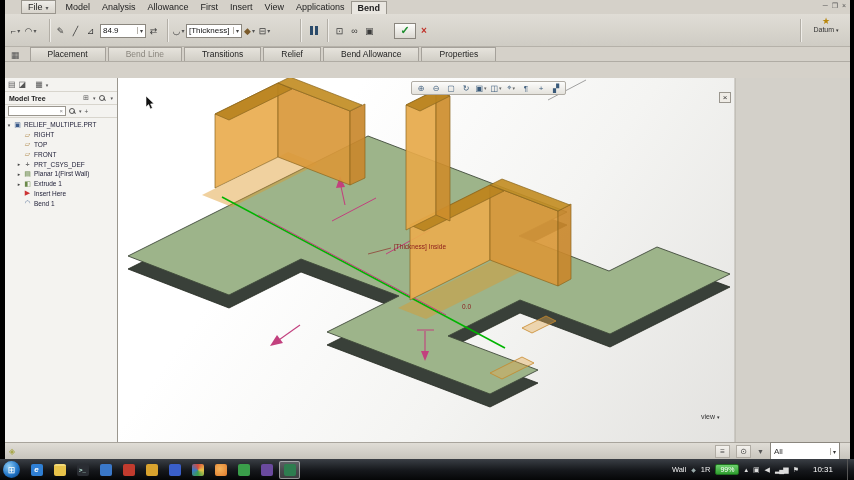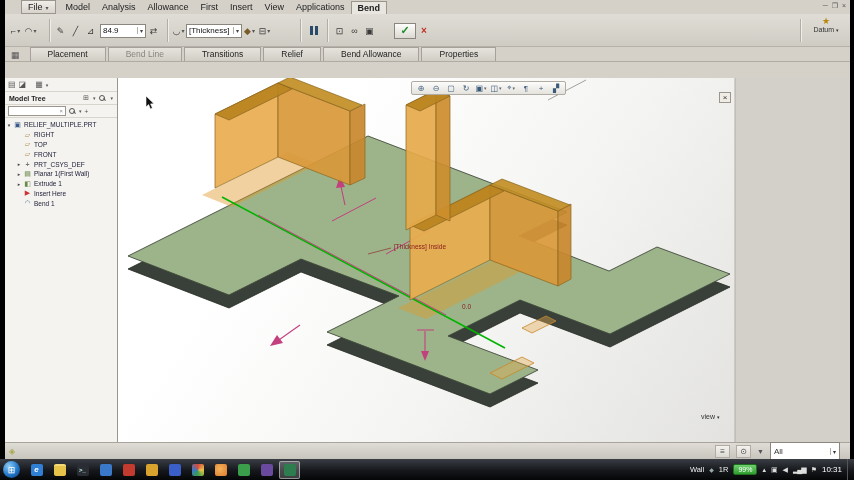--- a/index.html
+++ b/index.html
@@ -103,21 +103,21 @@
   .tbicons .task-icon:nth-child(8) .ti-block { background:conic-gradient(#d94a3a,#e8c34a,#3a9e4a,#3a78c9,#d94a3a); }
   .tbicons .task-icon:nth-child(9) .ti-block { background:radial-gradient(circle at 40% 40%,#f5b35a,#e07b2e); }
   .tbicons .task-icon:nth-child(10) .ti-block { background:#3a9e4a; }
   .tbicons .task-icon:nth-child(11) .ti-block { background:#6a4a9e; }
   .tbicons .task-icon:nth-child(12) .ti-block { background:#2e7d4f; }
   .tray { margin-left:auto; display:flex; align-items:center; gap:5px; font-size:7.5px; padding-right:2px; }
   .tray .dim-diamond { color:#9aa; font-size:6px; }
   .battery-badge { background:linear-gradient(#6ecf6e,#2e9e2e); border-radius:2px; color:#fff; font-size:7px; padding:1px 4px; border:1px solid #1e6e1e; }
   .tray-icon { color:#ddd; font-size:7px; }
   .tray-net { letter-spacing:-1px; }
-  .clock { margin:0 0; font-size:8px; color:#fff; }
+  .clock { margin:0 9px; font-size:8px; color:#fff; }
   .show-desktop { width:5px; height:21px; border-left:1px solid #555; }
 </style>
 </head>
 <body>
 
 <div class="screen">
   <div class="app">
 
 
     <div class="menubar">

